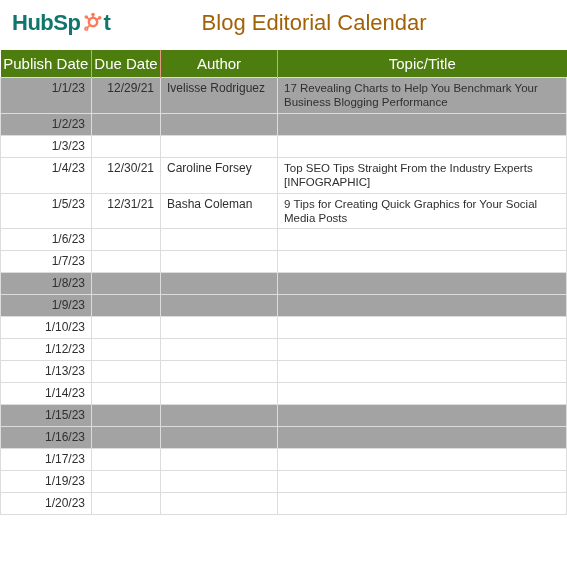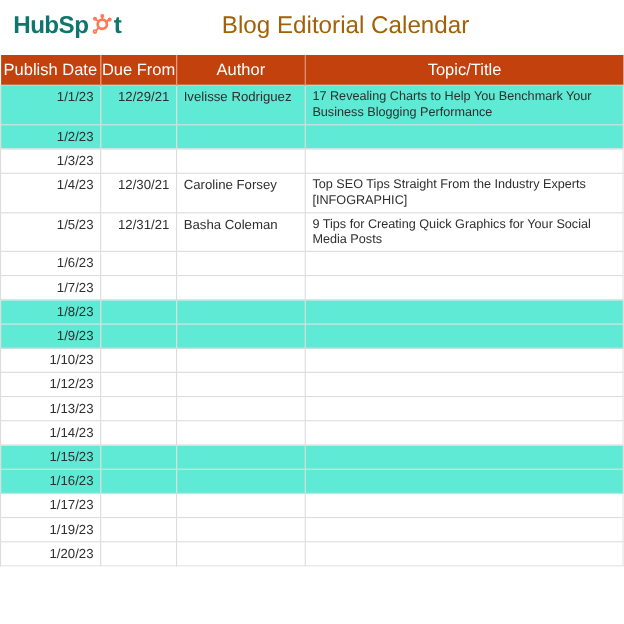--- a/index.html
+++ b/index.html
@@ -33,21 +33,21 @@
       text-align: center;
       font-size: 22px;
       color: #a16207;
       margin-left: -40px;
     }
     table {
       width: 100%;
       border-collapse: collapse;
     }
     th {
-      background: #c2410c;
+      background: #4d7c0f;
       color: #fff;
       font-weight: normal;
       font-size: 15px;
       padding: 5px 0;
       text-align: center;
       border-right: 1px solid #e69a82;
     }
     th:last-child {
       border-right: none;
     }
@@ -68,21 +68,21 @@
       width: 56px;
     }
     td.author {
       width: 104px;
     }
     td.topic {
       font-size: 11.5px;
       line-height: 1.25;
     }
     tr.shaded td {
-      background: #5eead4;
+      background: #a3a3a3;
     }
     tr.tall td {
       height: 28px;
     }
   </style>
 </head>
 <body>
 
 <div class="container">
   <div class="top">
@@ -103,21 +103,21 @@
       </span>
       <span class="logo-text">t</span>
     </div>
     <div class="title">Blog Editorial Calendar</div>
   </div>
 
   <table>
     <thead>
       <tr>
         <th>Publish Date</th>
-        <th>Due From</th>
+        <th>Due Date</th>
         <th>Author</th>
         <th>Topic/Title</th>
       </tr>
     </thead>
     <tbody id="tbody">
     <tr class="shaded tall">
           <td class="date">1/1/23</td>
           <td class="due">12/29/21</td>
           <td class="author">Ivelisse Rodriguez</td>
           <td class="topic">17 Revealing Charts to Help You Benchmark Your Business Blogging Performance</td>

